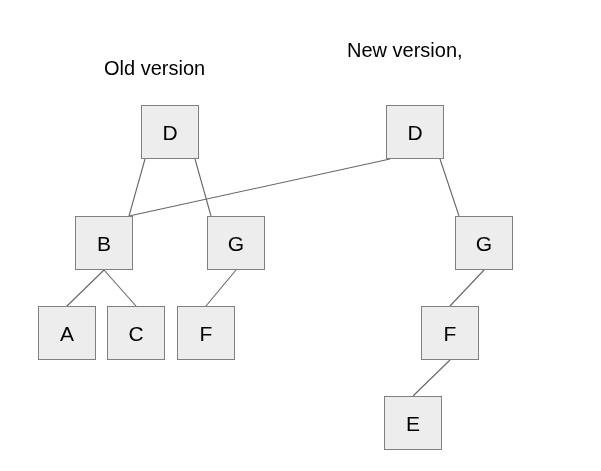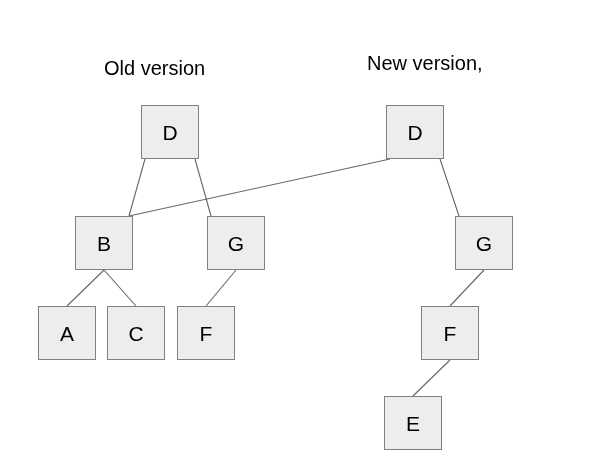--- a/index.html
+++ b/index.html
@@ -48,22 +48,21 @@
     line-height: 27px;
     white-space: pre;
     z-index: 2;
   }
   #title-left {
     left: 104px;
     top: 55px;
   }
   #title-right {
     left: 347px;
-    top: 50px;
-    margin-left: 20px;
+    top: 37px;
   }
 </style>
 </head>
 <body>
 
 <div id="canvas">
 
   <svg id="edges" viewBox="0 0 601 471" xmlns="http://www.w3.org/2000/svg">
     <g id="edge-group" fill="none" stroke="#666666" stroke-width="1.1">
         <line x1="145" y1="159" x2="129" y2="216"></line>

